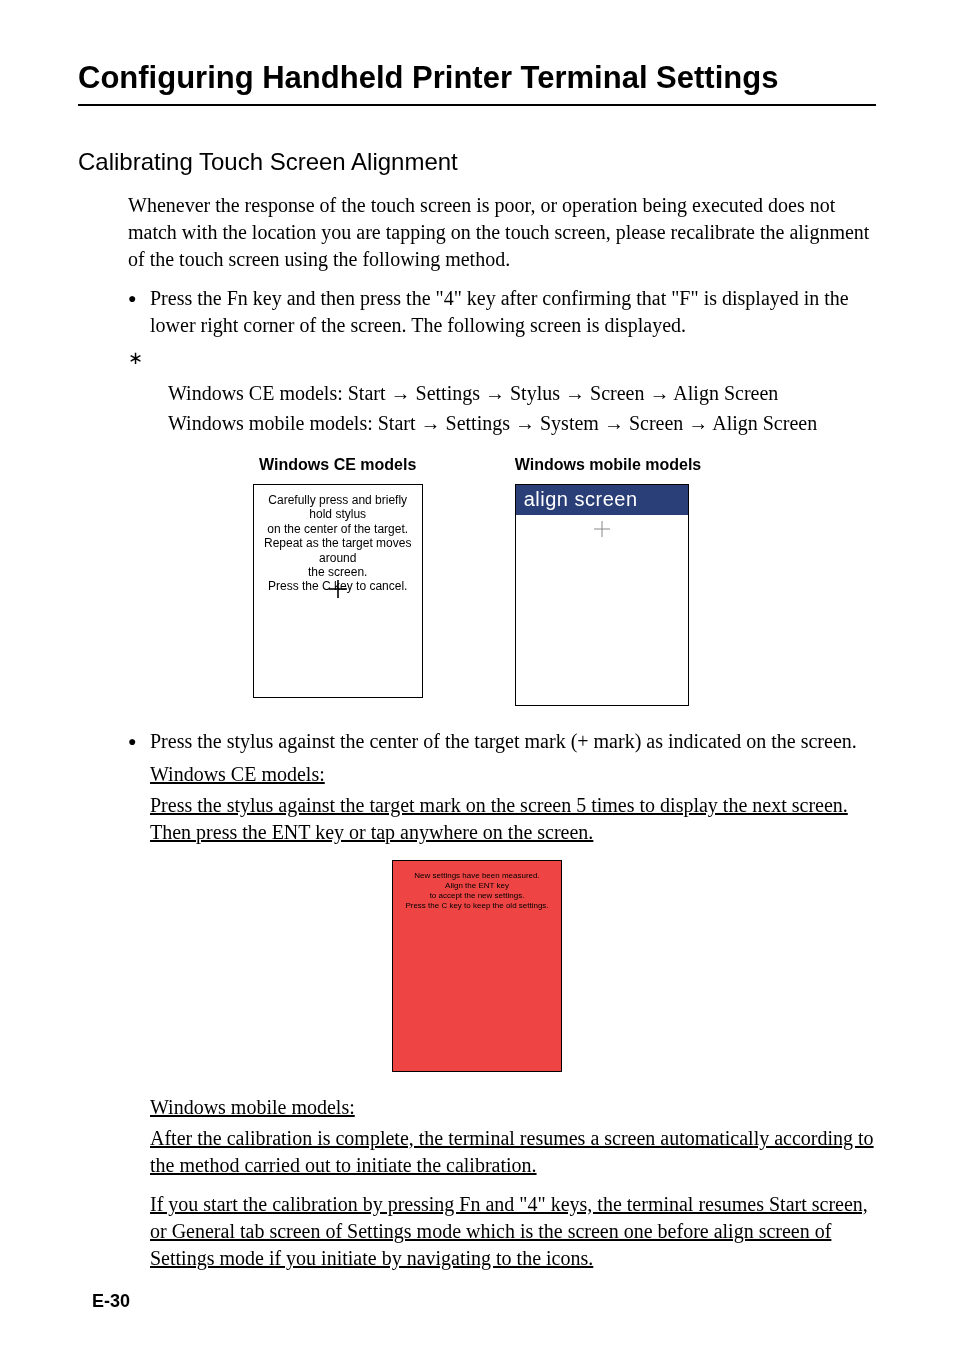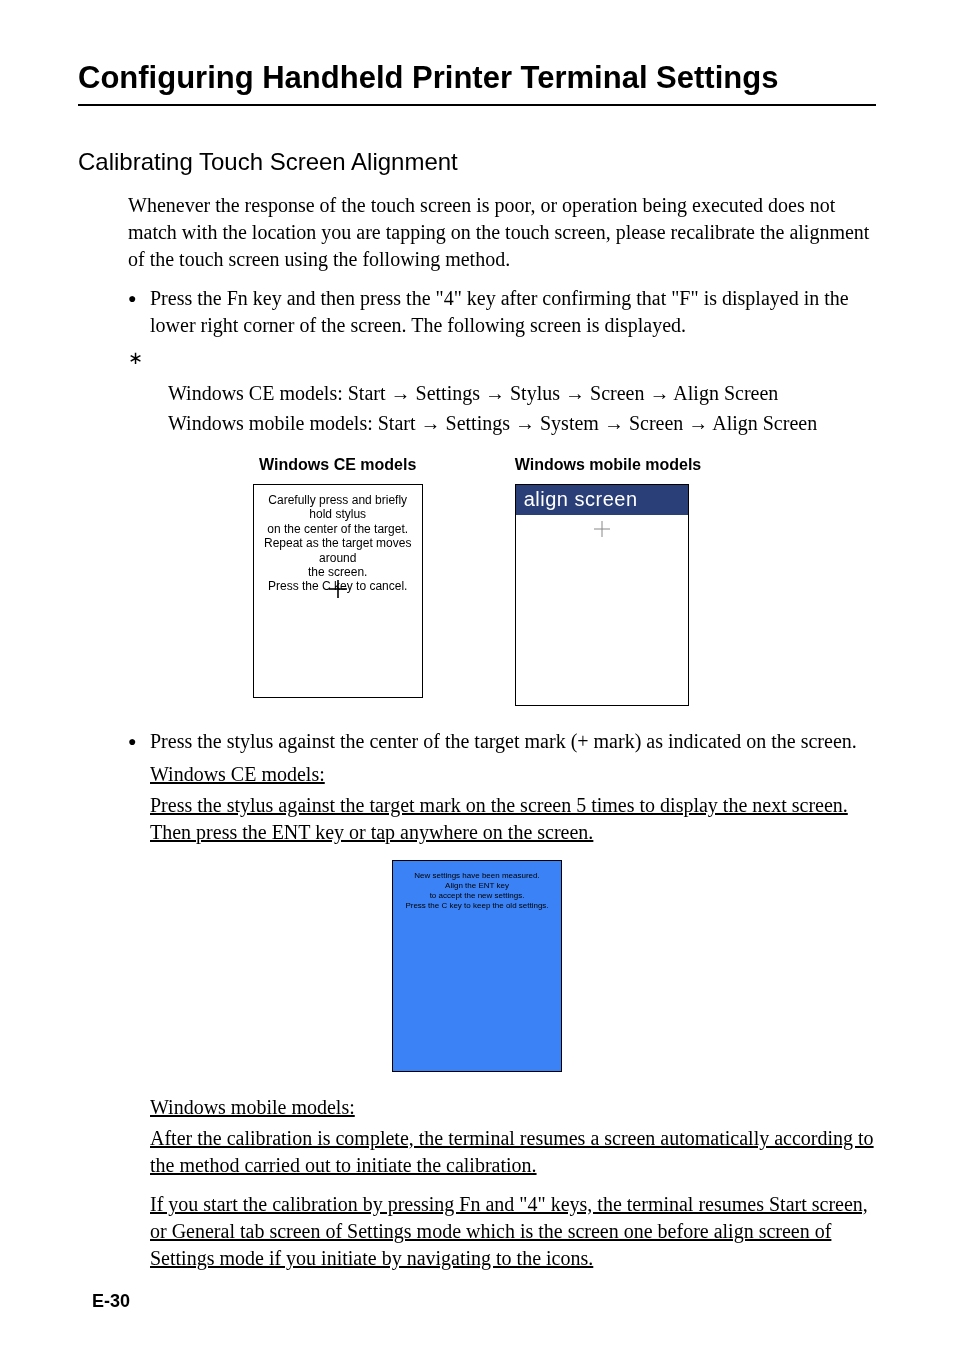--- a/index.html
+++ b/index.html
@@ -132,21 +132,21 @@
       font-size: 20px;
       line-height: 1.35;
       margin-left: 72px;
       margin-bottom: 4px;
       text-decoration: underline;
     }
     .ce-result-screen {
       width: 170px;
       height: 212px;
       border: 1px solid #000;
-      background: #3b82f6;
+      background: #ef4444;
       margin: 14px auto 22px auto;
       padding: 10px 4px;
       font-family: Arial, sans-serif;
       text-align: center;
     }
     .ce-result-screen .res-text {
       font-size: 8px;
       line-height: 1.25;
     }
     .page-num {

